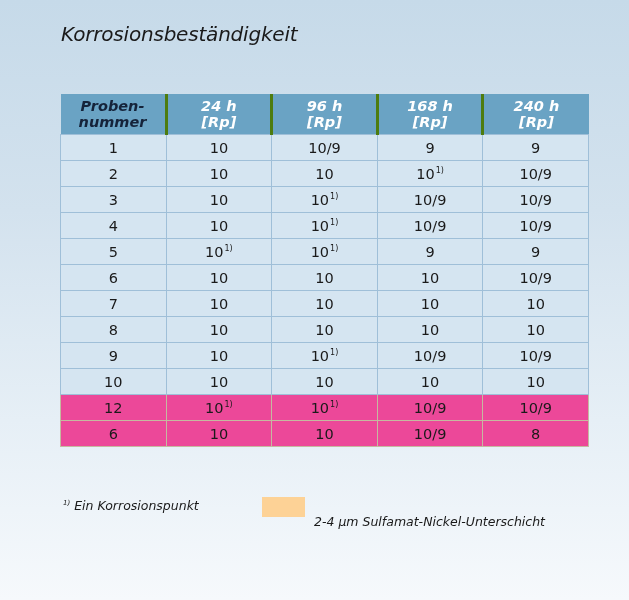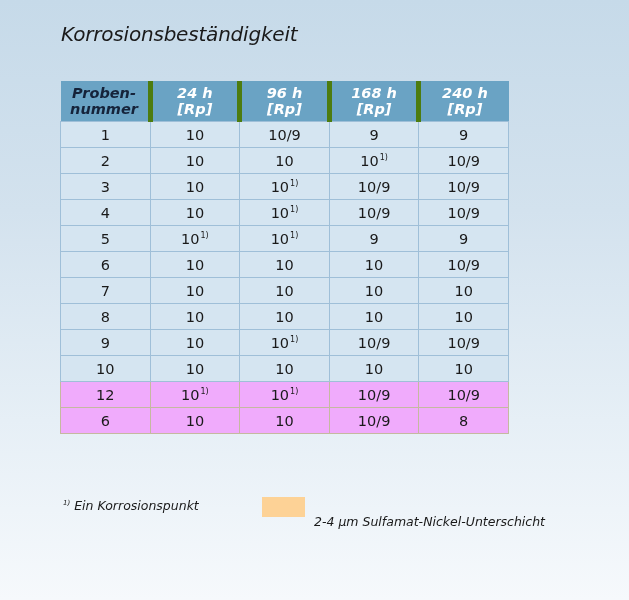--- a/index.html
+++ b/index.html
@@ -7,35 +7,35 @@
     width:629px; height:600px; overflow:hidden;
     background: linear-gradient(to bottom, #c6dae9 0%, #d3e2ee 35%, #e6eff6 70%, #f6f9fc 100%);
     font-family: "DejaVu Sans", sans-serif;
     position:relative;
   }
   .title {
     position:absolute; left:61px; top:22px;
     font-size:20px; font-style:italic; color:#1a1a1a; letter-spacing:-0.2px;
   }
   table.data {
-    position:absolute; left:60px; top:81px;
-    width:449px; border-collapse:collapse; table-layout:fixed;
+    position:absolute; left:60px; top:94px;
+    width:529px; border-collapse:collapse; table-layout:fixed;
   }
   table.data th {
     background:#6aa3c4; color:#fff; font-style:italic; font-weight:bold;
     font-size:14.5px; line-height:16px; padding:3px 0 3px 0; height:34px;
-    border-left:5px solid #4d7c0f; text-align:center; vertical-align:middle;
+    border-left:3px solid #4d7c0f; text-align:center; vertical-align:middle;
   }
   table.data th:first-child { color:#15233a; border-left:none; }
   table.data td {
     font-size:14.5px; color:#1a1a1a; text-align:center;
     height:25px; padding:0; border:1px solid #9fbfd8;
     background:#d5e5f1;
   }
-  table.data tr.hl td { background:#f0abfc; border-color:#c5b9a0; }
+  table.data tr.hl td { background:#ec4899; border-color:#c5b9a0; }
   sup { font-size:8px; vertical-align:6px; margin-left:1px; }
   .footer { position:absolute; top:498px; left:62px; font-size:12.5px; font-style:italic; color:#1a1a1a; }
   .footer sup { font-size:7px; vertical-align:5px; margin-right:4px; }
   .legend-swatch { position:absolute; left:262px; top:497px; width:43px; height:20px; background:#fdd296; }
   .legend-label { position:absolute; left:306px; top:514px; font-size:12.5px; font-style:italic; color:#1a1a1a; margin-left:8px; }
 </style>
 </head>
 <body>
 
 <div class="title">Korrosionsbeständigkeit</div>

